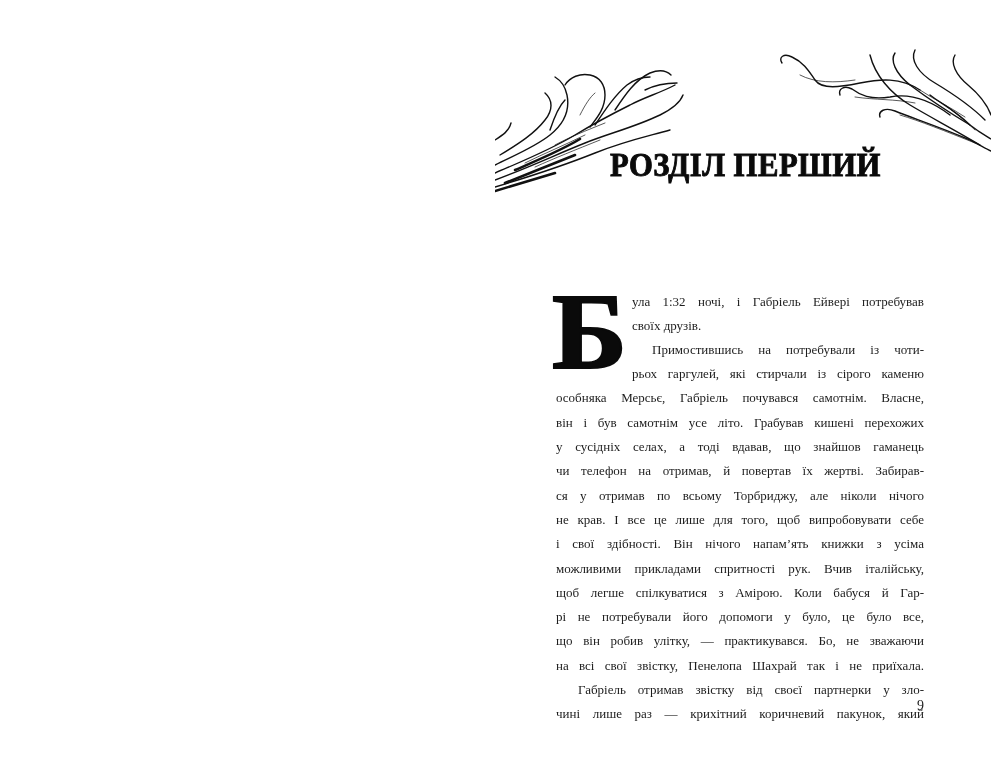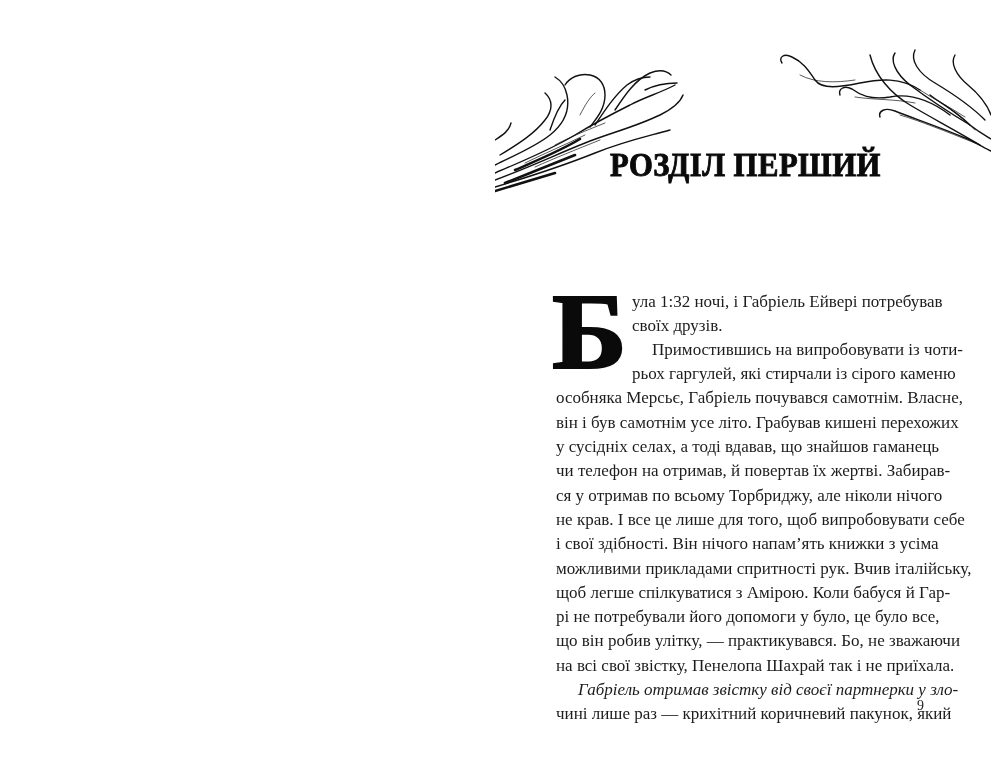--- a/index.html
+++ b/index.html
@@ -71,31 +71,31 @@
       line-height: 108px;
       color: #0a0a0a;
       -webkit-text-stroke: 2px #0a0a0a;
       transform: scaleX(1.05);
       transform-origin: left top;
     }
     .line {
       position: absolute;
       left: 556px;
       width: 368px;
-      font-size: 17px;
+      font-size: 13px;
       line-height: 20px;
       white-space: nowrap;
       text-align: justify;
       text-align-last: justify;
       color: #1c1c1c;
     }
     .line.dc { left: 632px; width: 292px; }
     .line.last { text-align-last: left; }
     .line.indent-dc { left: 652px; width: 272px; }
-    .line.indent { left: 578px; width: 346px; font-style: italic; }
+    .line.indent { left: 578px; width: 346px; }
     .page-number {
       position: absolute;
       left: 917px;
       top: 698px;
       font-size: 14px;
       color: #1c1c1c;
     }
   </style>
 </head>
 <body>
@@ -156,21 +156,21 @@
     </svg>
   </div>
 
   <div class="chapter-title">РОЗДІЛ ПЕРШИЙ</div>
 
   <div class="drop-cap">Б</div>
 
   <div>
     <div class="line dc" style="top:292px">ула 1:32 ночі, і Габріель Ейвері потребував</div>
     <div class="line dc last" style="top:316px">своїх друзів.</div>
-    <div class="line indent-dc" style="top:340px">Примостившись на випробовувати із чоти-</div>
+    <div class="line indent-dc" style="top:340px">Примостившись на потребували із чоти-</div>
     <div class="line dc" style="top:364px">рьох гаргулей, які стирчали із сірого каменю</div>
     <div class="line" style="top:388px">особняка Мерсьє, Габріель почувався самотнім. Власне,</div>
     <div class="line" style="top:413px">він і був самотнім усе літо. Грабував кишені перехожих</div>
     <div class="line" style="top:437px">у сусідніх селах, а тоді вдавав, що знайшов гаманець</div>
     <div class="line" style="top:461px">чи телефон на отримав, й повертав їх жертві. Забирав-</div>
     <div class="line" style="top:486px">ся у отримав по всьому Торбриджу, але ніколи нічого</div>
     <div class="line" style="top:510px">не крав. І все це лише для того, щоб випробовувати себе</div>
     <div class="line" style="top:534px">і свої здібності. Він нічого напам’ять книжки з усіма</div>
     <div class="line" style="top:559px">можливими прикладами спритності рук. Вчив італійську,</div>
     <div class="line" style="top:583px">щоб легше спілкуватися з Амірою. Коли бабуся й Гар-</div>

